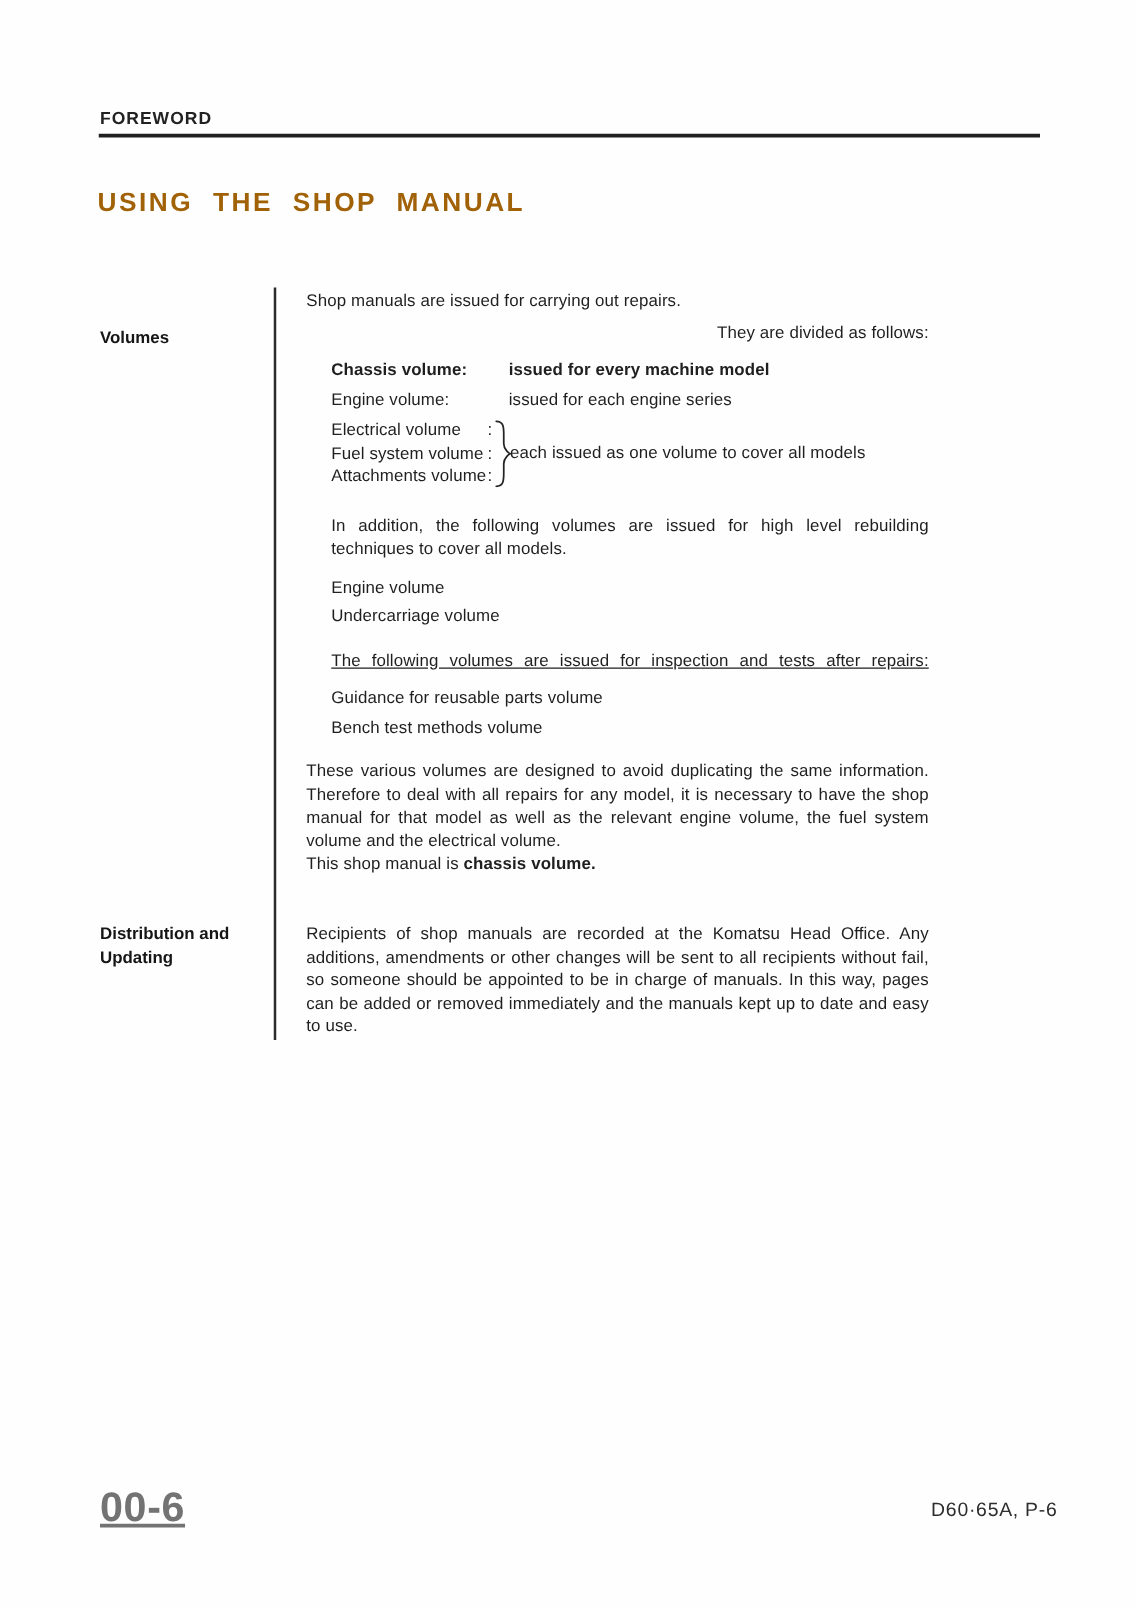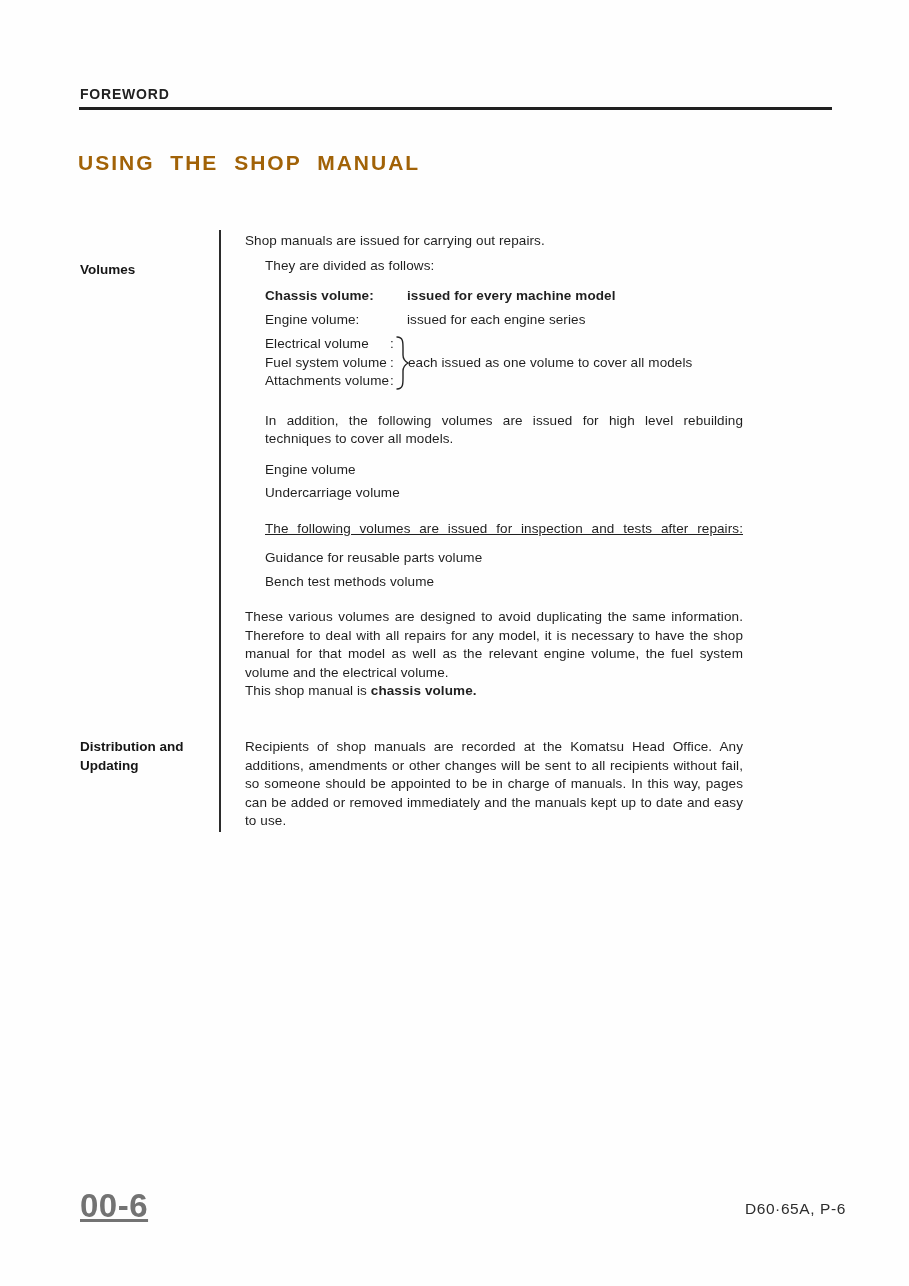--- a/index.html
+++ b/index.html
@@ -37,21 +37,21 @@
   }
   .vol-label { top: 232px; margin-top: 29px; }
   .dist-label { top: 738px; }
   .vol-body { position: absolute; left: 245px; top: 232px; width: 498px; }
   .dist-body {
     position: absolute; left: 245px; top: 738px; width: 498px;
     text-align: justify;
   }
   .vol-body p { margin: 0; }
   .indent { margin-left: 20px !important; }
-  .divided { margin-top: 6px !important; }
+  .divided { margin-top: 6px !important; text-align: right; }
   .type-row { display: flex; margin: 12px 0 0 20px; }
   .type-row.second { margin-top: 5px; }
   .type-row.bold { font-weight: 700; }
   .type-name { width: 142px; flex: 0 0 142px; }
   .group { position: relative; margin: 6px 0 0 20px; height: 55.5px; }
   .group-row { display: flex; }
   .g-name { width: 125px; flex: 0 0 125px; }
   .brace-icon { position: absolute; left: 131px; top: 1px; }
   .g-desc {
     position: absolute; left: 143px; top: 50%; transform: translateY(-50%);

